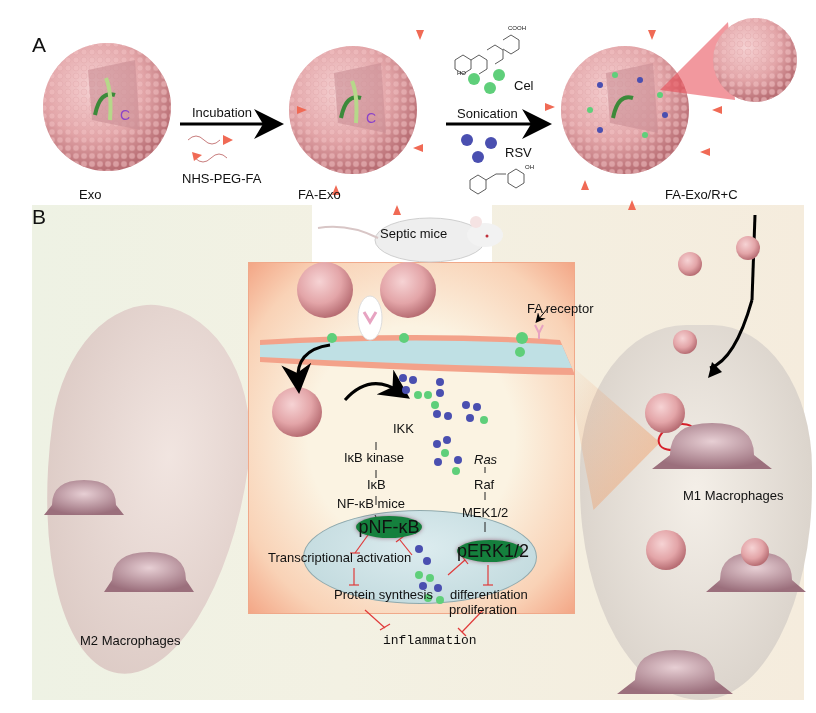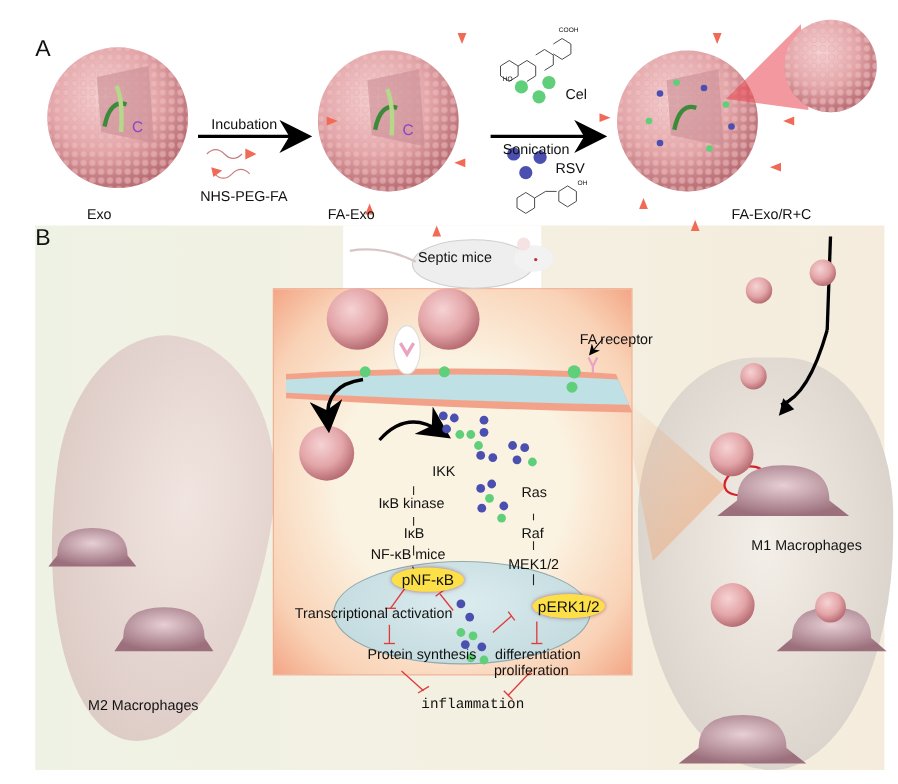--- a/index.html
+++ b/index.html
@@ -1,21 +1,21 @@
 <!DOCTYPE html>
 <html><head>
 <meta charset="utf-8">
 <style>
   html,body{margin:0;padding:0;background:#fff;}
   body{width:816px;height:713px;position:relative;overflow:hidden;font-family:"Liberation Sans",sans-serif;color:#111;}
   .abs{position:absolute;}
   .lbl{position:absolute;font-size:13px;white-space:nowrap;}
   .panel-letter{position:absolute;font-size:21px;}
   svg{position:absolute;left:0;top:0;}
-  .pill{position:absolute;background:#fde047;border-radius:50%;box-shadow:0 0 4px rgba(120,40,70,.6);font-size:14px;text-align:center;}
+  .pill{position:absolute;background:#15803d;border-radius:50%;box-shadow:0 0 4px rgba(120,40,70,.6);font-size:18px;text-align:center;}
 </style>
 </head>
 <body>
 
 <div class="abs" style="left:32px;top:205px;width:772px;height:495px;background:linear-gradient(90deg,#eef2e4 0%,#f3f1e3 40%,#f5ecdd 100%);"></div>
 
 <div class="abs" style="left:312px;top:205px;width:180px;height:62px;background:#fff;"></div>
 
 <div class="abs" style="left:44px;top:305px;width:200px;height:370px;border-radius:45% 55% 50% 50% / 35% 40% 60% 65%;background:radial-gradient(ellipse at 60% 40%,#f1e4e0,#dcc9c4 75%,#cdb7b2);transform:rotate(8deg);opacity:.95;"></div>
 
@@ -238,41 +238,41 @@
 </svg>
 
 <div class="panel-letter" style="left:32px;top:33px;">A</div>
 <div class="panel-letter" style="left:32px;top:205px;">B</div>
 
 <div class="lbl" style="left:79px;top:187px;">Exo</div>
 <div class="lbl" style="left:298px;top:187px;">FA-Exo</div>
 <div class="lbl" style="left:665px;top:187px;">FA-Exo/R+C</div>
 <div class="lbl" style="left:192px;top:105px;">Incubation</div>
 <div class="lbl" style="left:182px;top:171px;">NHS-PEG-FA</div>
-<div class="lbl" style="left:457px;top:106px;margin-top:22px;">Sonication</div>
+<div class="lbl" style="left:457px;top:106px;">Sonication</div>
 <div class="lbl" style="left:514px;top:78px;">Cel</div>
 <div class="lbl" style="left:505px;top:145px;">RSV</div>
 <div class="lbl" style="left:508px;top:25px;font-size:6px;">COOH</div>
 <div class="lbl" style="left:457px;top:70px;font-size:6px;">HO</div>
 <div class="lbl" style="left:525px;top:164px;font-size:6px;">OH</div>
 
 <div class="lbl" style="left:380px;top:226px;">Septic mice</div>
 <div class="lbl" style="left:527px;top:301px;">FA receptor</div>
 <div class="lbl" style="left:683px;top:488px;">M1 Macrophages</div>
 <div class="lbl" style="left:80px;top:633px;">M2 Macrophages</div>
 
 <div class="lbl" style="left:365px;top:421px;margin-left:28px;">IKK</div>
 <div class="lbl" style="left:344px;top:450px;">IκB kinase</div>
 <div class="lbl" style="left:367px;top:477px;">IκB</div>
 <div class="lbl" style="left:337px;top:496px;">NF-κB mice</div>
 
-<div class="lbl" style="left:474px;top:440px;">Ras</div>
+<div class="lbl" style="left:474px;top:452px;font-style:italic;">Ras</div>
 <div class="lbl" style="left:474px;top:477px;">Raf</div>
 <div class="lbl" style="left:462px;top:505px;">MEK1/2</div>
 
 <div class="pill" style="left:356px;top:516px;width:66px;height:22px;line-height:22px;">pNF-κB</div>
-<div class="pill" style="left:457px;top:540px;width:66px;height:22px;line-height:22px;margin-left:27px;">pERK1/2</div>
+<div class="pill" style="left:457px;top:540px;width:66px;height:22px;line-height:22px;">pERK1/2</div>
 
 <div class="lbl" style="left:268px;top:550px;">Transcriptional activation</div>
 <div class="lbl" style="left:298px;top:587px;margin-left:36px;">Protein synthesis</div>
 <div class="lbl" style="left:450px;top:587px;">differentiation</div>
 <div class="lbl" style="left:449px;top:602px;">proliferation</div>
 <div class="lbl" style="left:383px;top:633px;font-family:Liberation Mono, monospace;">inflammation</div>
 
 </body></html>

